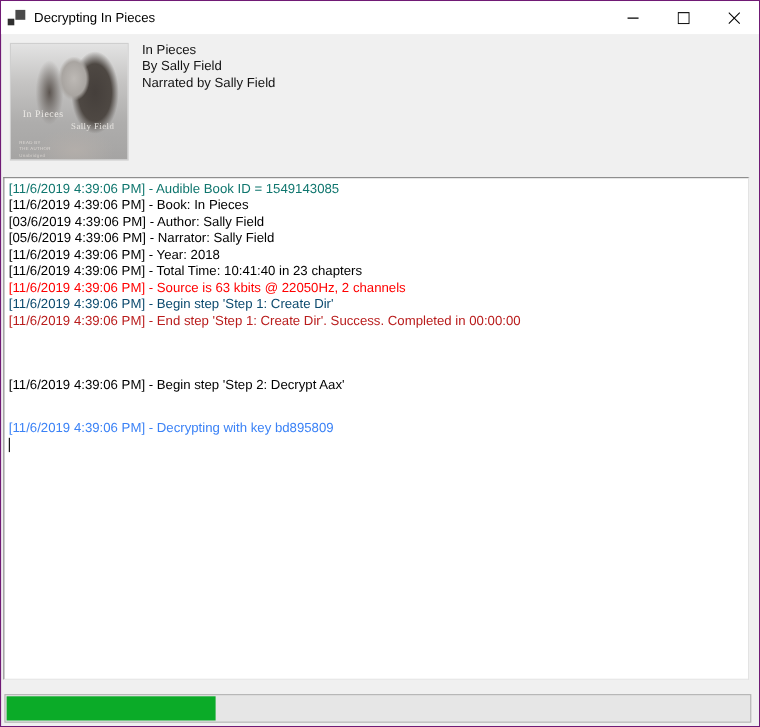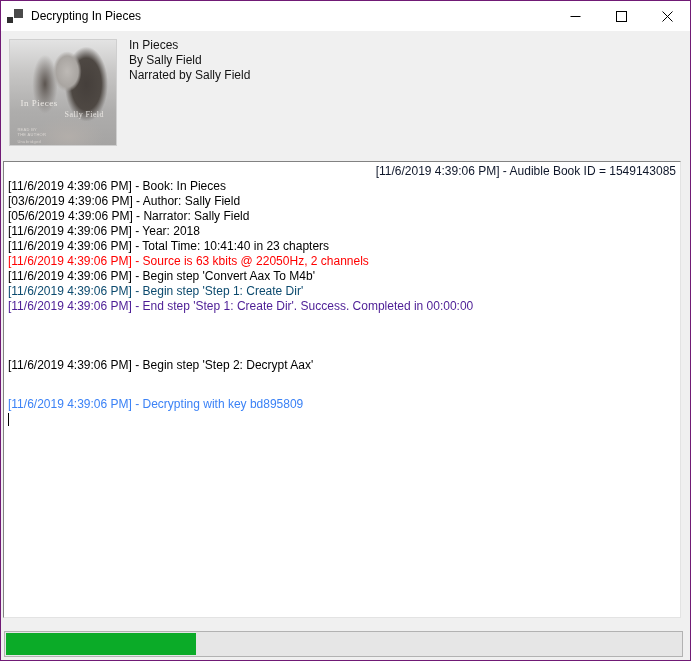--- a/index.html
+++ b/index.html
@@ -130,30 +130,29 @@
     <span class="cover-edition">Unabridged</span>
   </div>
 
   <div class="book-info">
     <div>In Pieces</div>
     <div>By Sally Field</div>
     <div>Narrated by Sally Field</div>
   </div>
 
   <div class="log">
-    <div class="log-line" style="color: #0f172a; text-align: right;">[11/6/2019 4:39:06 PM] - Audible Book ID = 1549143085</div>
+    <div class="log-line" style="color: #0f766e;">[11/6/2019 4:39:06 PM] - Audible Book ID = 1549143085</div>
     <div class="log-line" style="color: rgb(0, 0, 0);">[11/6/2019 4:39:06 PM] - Book: In Pieces</div>
     <div class="log-line" style="color: rgb(0, 0, 0);">[03/6/2019 4:39:06 PM] - Author: Sally Field</div>
     <div class="log-line" style="color: rgb(0, 0, 0);">[05/6/2019 4:39:06 PM] - Narrator: Sally Field</div>
     <div class="log-line" style="color: rgb(0, 0, 0);">[11/6/2019 4:39:06 PM] - Year: 2018</div>
     <div class="log-line" style="color: rgb(0, 0, 0);">[11/6/2019 4:39:06 PM] - Total Time: 10:41:40 in 23 chapters</div>
     <div class="log-line" style="color: rgb(255, 0, 0);">[11/6/2019 4:39:06 PM] - Source is 63 kbits @ 22050Hz, 2 channels</div>
-    <div class="log-line" style="color: rgb(0, 0, 0);">[11/6/2019 4:39:06 PM] - Begin step 'Convert Aax To M4b'</div>
     <div class="log-line" style="color: #0c4a6e;">[11/6/2019 4:39:06 PM] - Begin step 'Step 1: Create Dir'</div>
-    <div class="log-line" style="color: #4c1d95;">[11/6/2019 4:39:06 PM] - End step 'Step 1: Create Dir'. Success. Completed in 00:00:00</div>
+    <div class="log-line" style="color: #b91c1c;">[11/6/2019 4:39:06 PM] - End step 'Step 1: Create Dir'. Success. Completed in 00:00:00</div>
     <div class="log-line" style="color: rgb(0, 0, 0); margin-top: 44px;">[11/6/2019 4:39:06 PM] - Begin step 'Step 2: Decrypt Aax'</div>
     <div class="log-line" style="color: #3b82f6; margin-top: 24px;">[11/6/2019 4:39:06 PM] - Decrypting with key bd895809</div>
     <div class="caret-line">
       <div class="text-caret"></div>
     </div>
   </div>
 
   <div class="progress-bar">
     <div class="progress-fill" style="width: 28%; background: rgb(11, 171, 40);"></div>
   </div>

